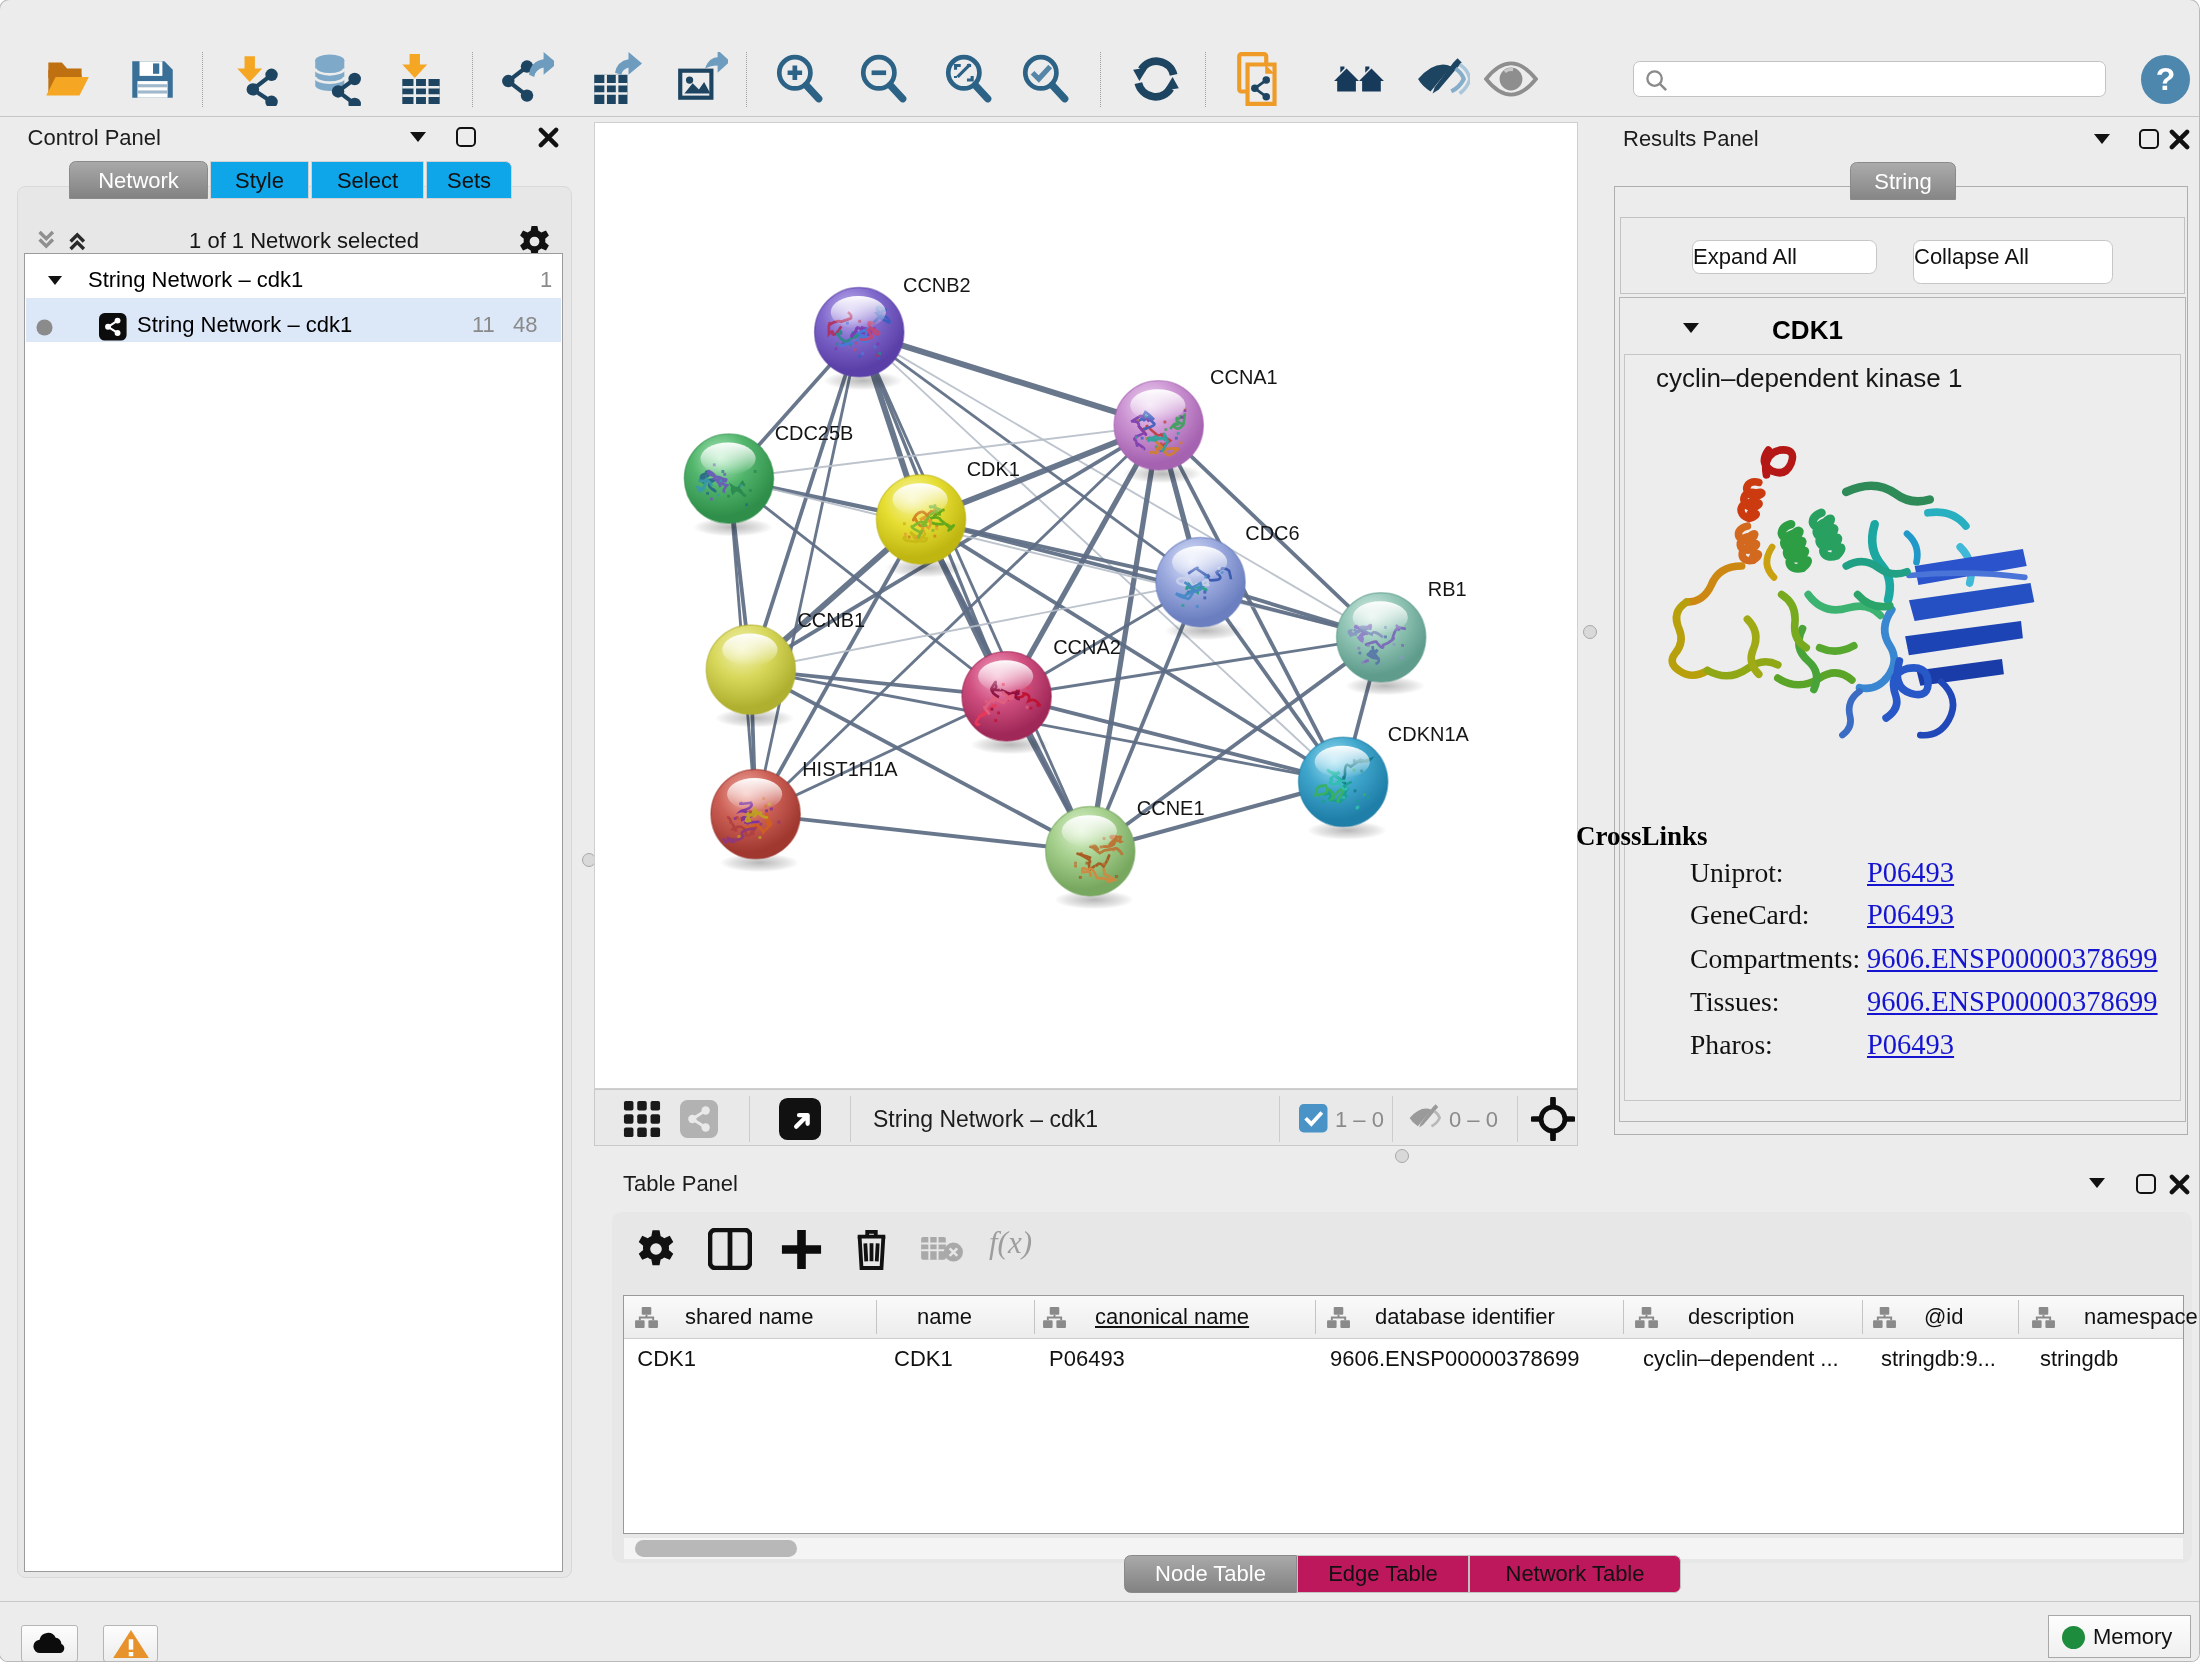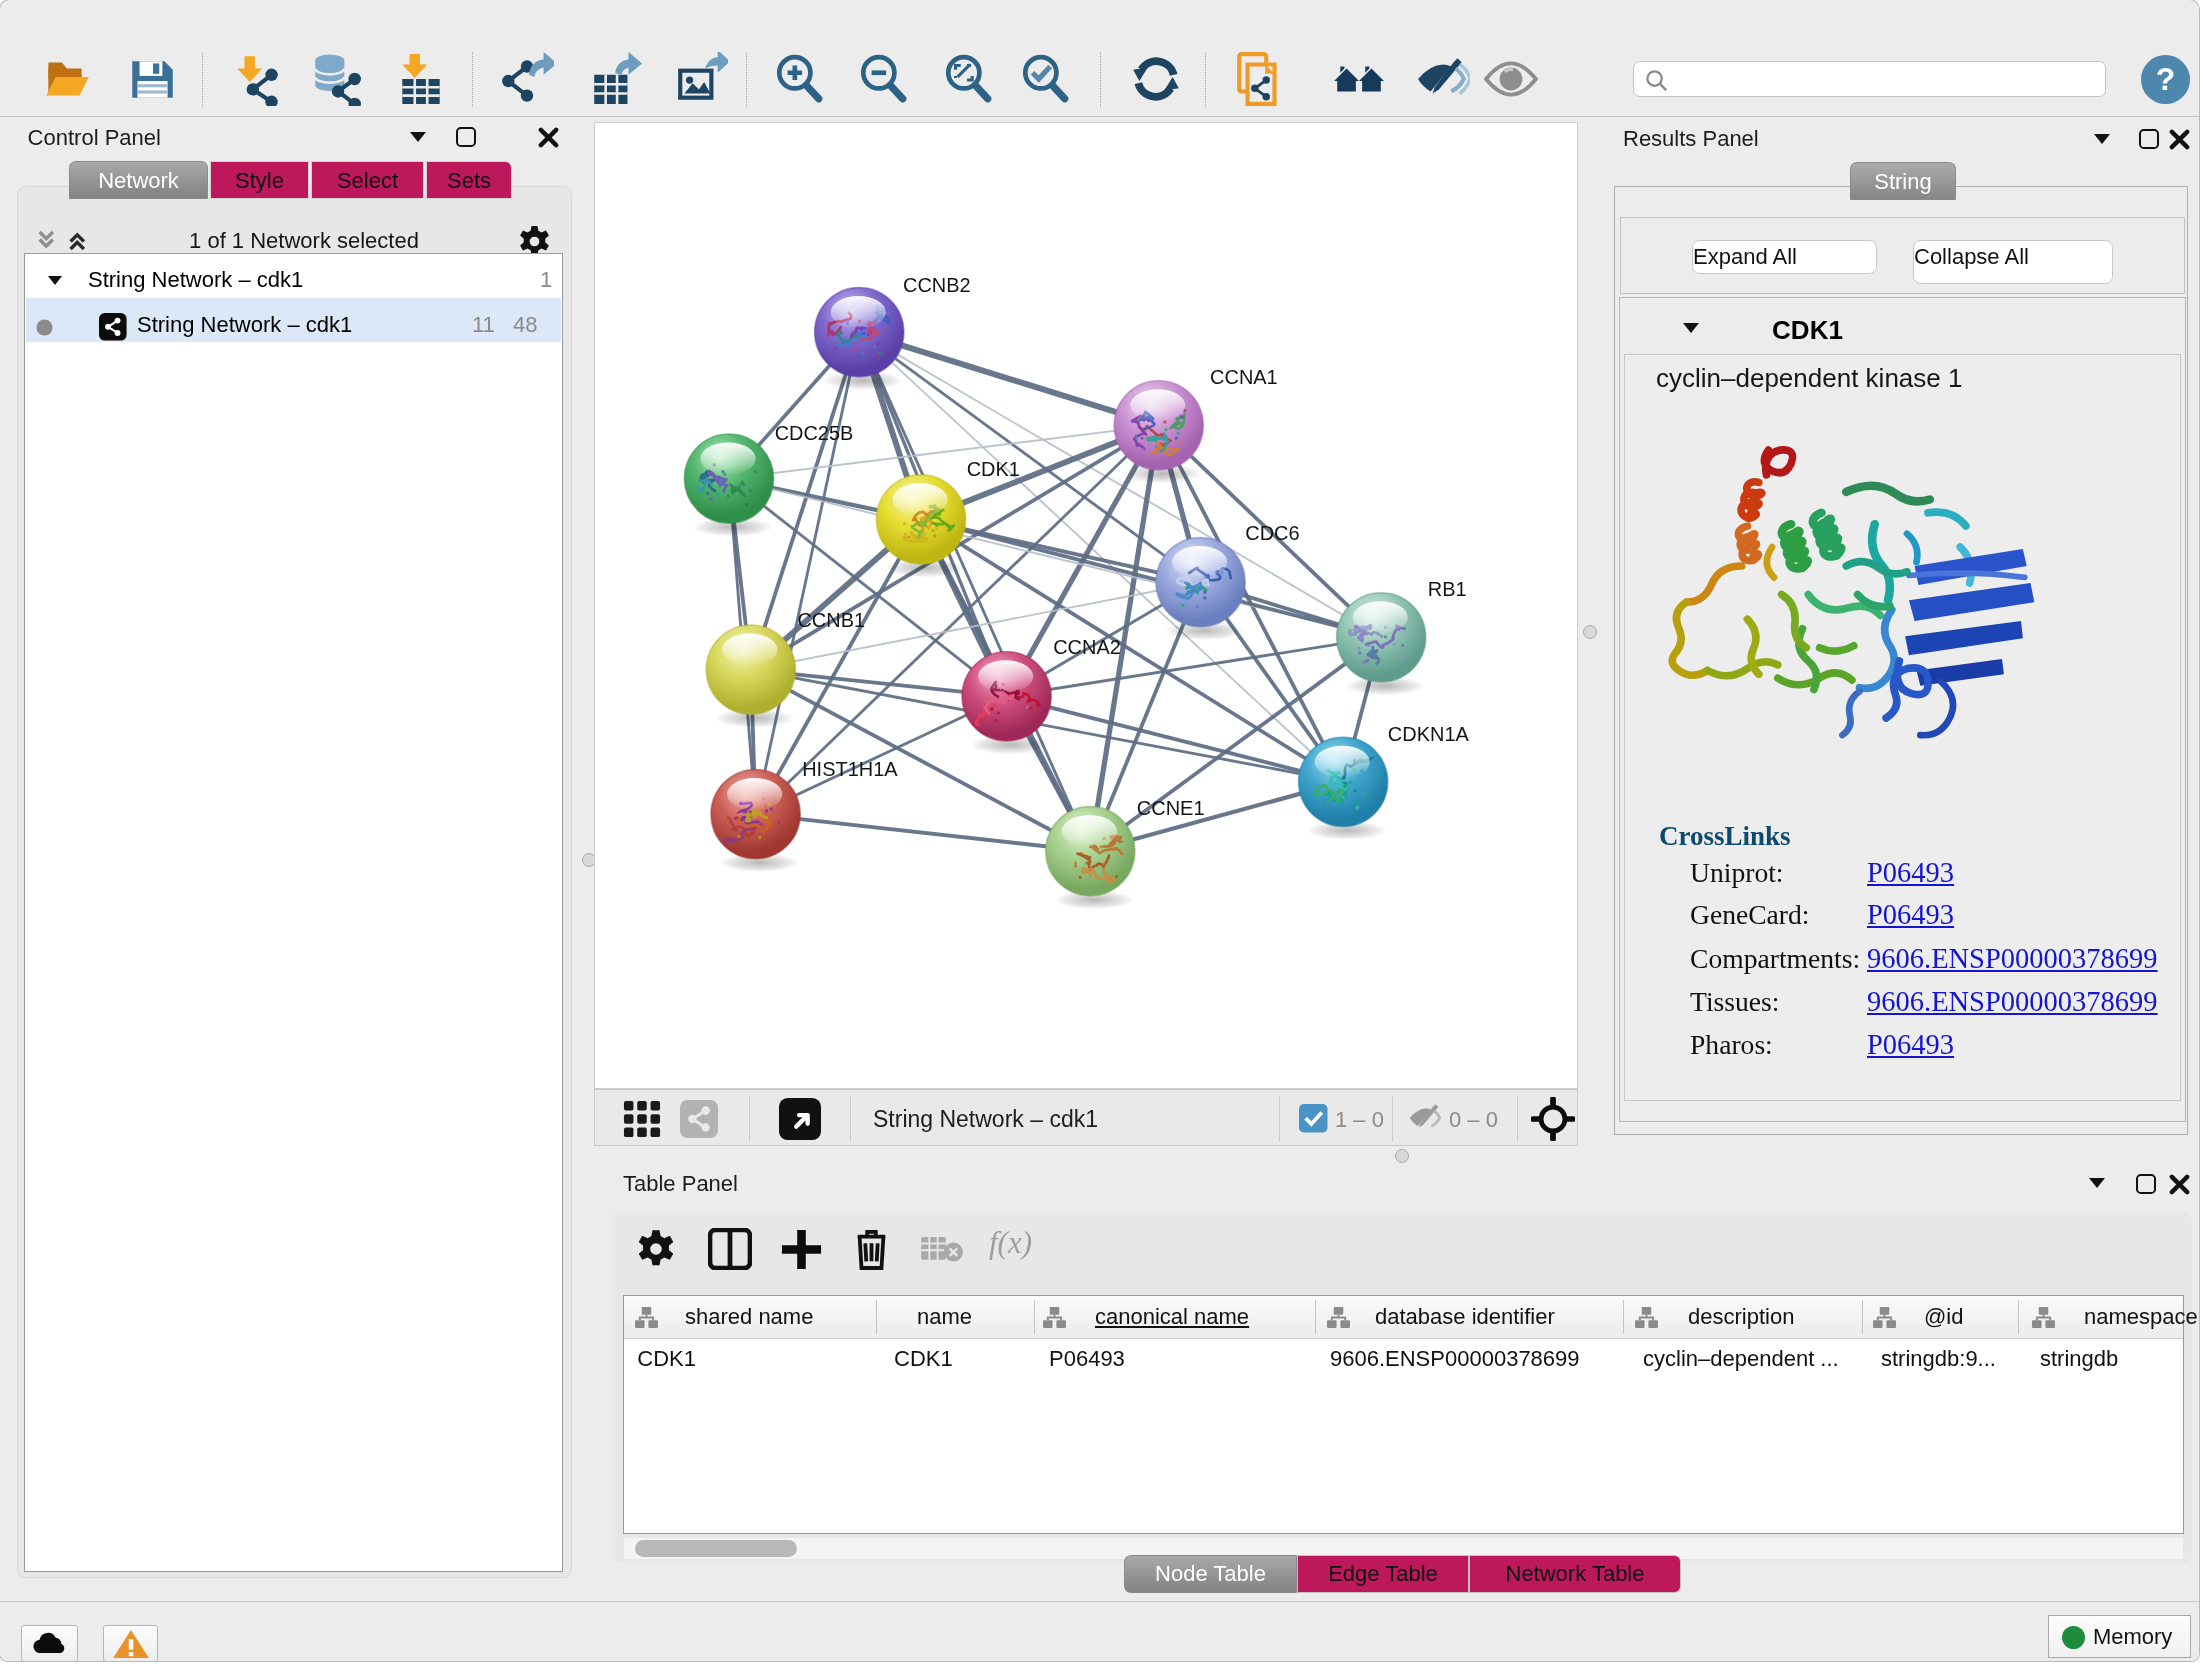--- a/index.html
+++ b/index.html
@@ -12,21 +12,21 @@
 #toolbar{position:absolute;left:0;top:42px;width:2199px;height:74px;background:#ececec;border-bottom:1px solid #c6c6c6;}
 .tsep{position:absolute;top:9.5px;height:55px;width:0;border-left:1.9px dotted #9f9f9f;}
 .ticon{position:absolute;top:37px;width:54px;height:54px;transform:translate(-27px,-27px);}
 #searchbox{position:absolute;left:1633px;top:19px;width:473px;height:36px;background:#fff;border:1px solid #c2c2c2;border-radius:6.7px;box-sizing:border-box;}
 #helpbtn{position:absolute;left:2141px;top:13.3px;width:49px;height:49px;border-radius:50%;background:#4e87ae;color:#fff;font-weight:bold;font-size:32px;text-align:center;line-height:49px;}
 
 .phead{font-size:22px;color:#1c1c1c;}
 .wtri{width:0;height:0;border-left:8.6px solid transparent;border-right:8.6px solid transparent;border-top:10.5px solid #111;}
 .wsq{width:20px;height:20px;border:2.4px solid #111;border-radius:4.8px;box-sizing:border-box;}
 
-.tab{position:absolute;top:161px;height:38px;z-index:3;box-sizing:border-box;font-size:22px;text-align:center;line-height:38px;background:#be185d;border:1px solid #d2d2d2;color:#111;}
+.tab{position:absolute;top:161px;height:38px;z-index:3;box-sizing:border-box;font-size:22px;text-align:center;line-height:38px;background:#0ea5e9;border:1px solid #d2d2d2;color:#111;}
 .tabsel{background:linear-gradient(#a9a9a9,#828282);color:#fff;border:1px solid #8a8a8a;border-radius:6.7px 6.7px 0 0;}
 #cp-box{position:absolute;left:17px;top:186px;width:555px;height:1392px;background:#e7e7e7;border:1px solid #d8d8d8;border-radius:8.6px;box-sizing:border-box;}
 #cp-list{position:absolute;left:24px;top:253px;width:539px;height:1319px;background:#fff;border:1px solid #9b9b9b;box-sizing:border-box;}
 .row2{position:absolute;left:1px;top:44px;width:535px;height:44px;background:#dce7f8;}
 
 #rp-outer{position:absolute;left:1614px;top:186px;width:574px;height:949px;border:1px solid #aeaeae;background:#ececec;box-sizing:border-box;}
 #rp-tab{position:absolute;left:1850px;top:162px;width:106px;height:38px;background:linear-gradient(#ababab,#868686);border:1px solid #8a8a8a;border-radius:6.7px 6.7px 0 0;color:#fff;font-size:22px;text-align:center;line-height:38px;box-sizing:border-box;}
 #rp-box1{position:absolute;left:1620px;top:217px;width:565px;height:77px;border:1px solid #c2c2c2;box-sizing:border-box;}
 .rbtn{position:absolute;background:#fff;border:1px solid #c6c6c6;border-radius:7.6px;font-size:22px;text-align:left;color:#111;box-sizing:border-box;}
 #rp-box2{position:absolute;left:1619px;top:297px;width:567px;height:825px;border:1px solid #b5b5b5;box-sizing:border-box;background:#ececec;}
@@ -745,21 +745,21 @@
 <path d="M118 120 q-12 18 2 32" stroke="#c8a010" stroke-width="7"></path>
 <path d="M260 106 q14 12 10 30" stroke="#2098c8" stroke-width="7"></path>
 </g>
 <g fill="none" stroke-linecap="round">
 <path d="M128 170 q16 10 14 30 q-2 18 12 26" stroke="#78aa20" stroke-width="8"></path>
 <path d="M92 196 q14 14 6 32 q-6 14 6 26" stroke="#a0aa14" stroke-width="8"></path>
 <path d="M168 226 q18 8 36 -2" stroke="#58a830" stroke-width="8"></path>
 <path d="M208 170 q14 16 34 12" stroke="#2aa468" stroke-width="8"></path>
 </g>
 </svg>
-<div class="serif abs" style="left:1659px;top:821px;font-size:27px;font-weight:bold;color:#0c4a6e;">CrossLinks</div>
+<div class="serif abs" style="left:1576px;top:821px;font-size:27px;font-weight:bold;color:#000000;">CrossLinks</div>
 <div class="serif abs" style="left:1690px;top:857px;font-size:27.6px;color:#111;">Uniprot:</div>
 <div class="serif abs rlink" style="left:1867px;top:857px;font-size:28.5px;">P06493</div>
 <div class="serif abs" style="left:1690px;top:899px;font-size:27.6px;color:#111;">GeneCard:</div>
 <div class="serif abs rlink" style="left:1867px;top:899px;font-size:28.5px;">P06493</div>
 <div class="serif abs" style="left:1690px;top:943px;font-size:27.6px;color:#111;">Compartments:</div>
 <div class="serif abs rlink" style="left:1867px;top:943px;font-size:28.5px;">9606.ENSP00000378699</div>
 <div class="serif abs" style="left:1690px;top:986px;font-size:27.6px;color:#111;">Tissues:</div>
 <div class="serif abs rlink" style="left:1867px;top:986px;font-size:28.5px;">9606.ENSP00000378699</div>
 <div class="serif abs" style="left:1690px;top:1029px;font-size:27.6px;color:#111;">Pharos:</div>
 <div class="serif abs rlink" style="left:1867px;top:1029px;font-size:28.5px;">P06493</div>

